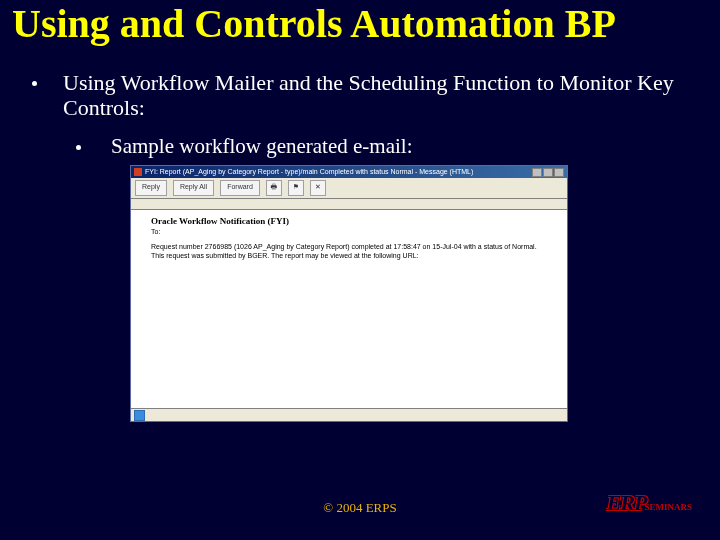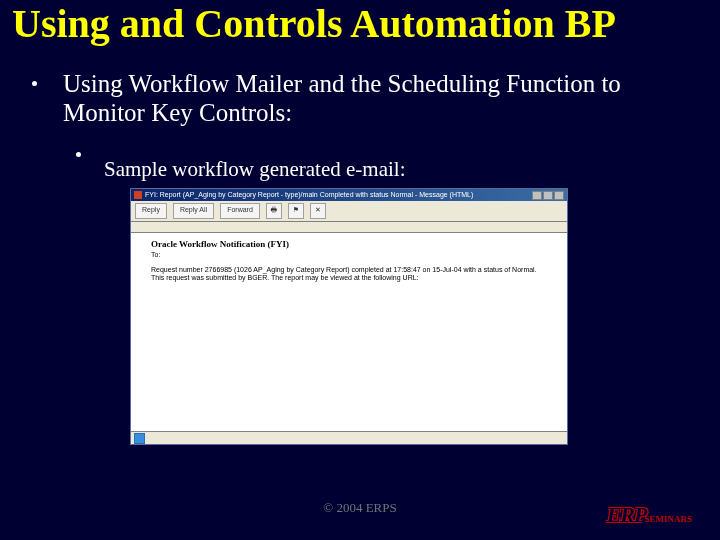--- a/index.html
+++ b/index.html
@@ -38,31 +38,30 @@
   .dot {
     width: 5px;
     height: 5px;
     background: #ffffff;
     border-radius: 50%;
     flex: 0 0 5px;
     margin-top: 11px;
     margin-left: 2px;
   }
   .lvl1-text {
-    font-size: 25px;
+    font-size: 22px;
     color: #ffffff;
     line-height: 1.14;
     margin-left: 26px;
   }
   .lvl2-row {
     display: flex;
     align-items: flex-start;
     margin-left: 44px;
     margin-top: 14px;
-    flex-direction: column;
   }
   .lvl2-text {
     font-size: 21px;
     color: #ffffff;
     margin-left: 30px;
   }
 
   
   .shot {
     margin: 6px 0 0 100px;
@@ -169,27 +168,27 @@
     border: 1px solid #2a6db0;
   }
 
   .footer {
     position: absolute;
     bottom: 24px;
     left: 0;
     width: 720px;
     text-align: center;
     font-size: 13px;
-    color: #737373;
+    color: #eab308;
     font-family: "Times New Roman", serif;
   }
   .logo {
     position: absolute;
     right: 28px;
-    bottom: 14px;
+    bottom: 26px;
     font-family: "Times New Roman", serif;
     font-weight: bold;
     font-style: italic;
     color: #000033;
     text-shadow:
       -1px -1px 0 #c00000,
        1px -1px 0 #c00000,
       -1px  1px 0 #c00000,
        1px  1px 0 #c00000;
     font-size: 22px;

